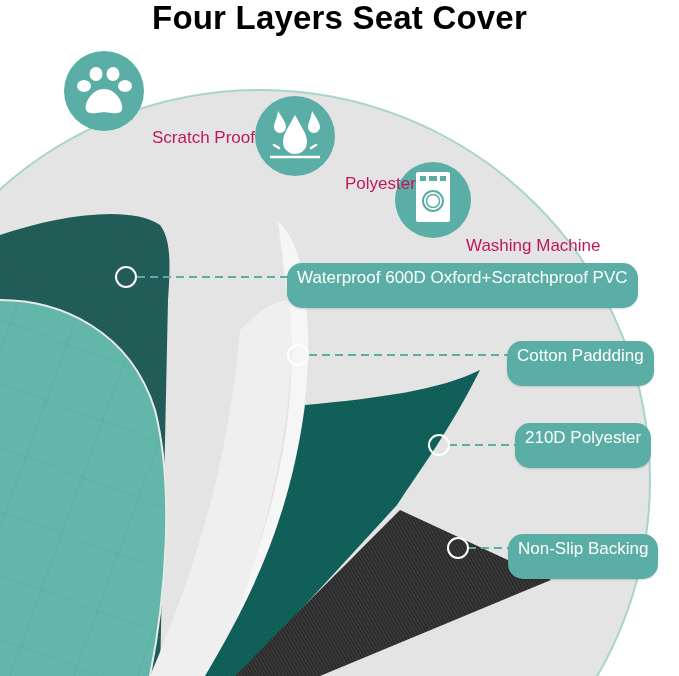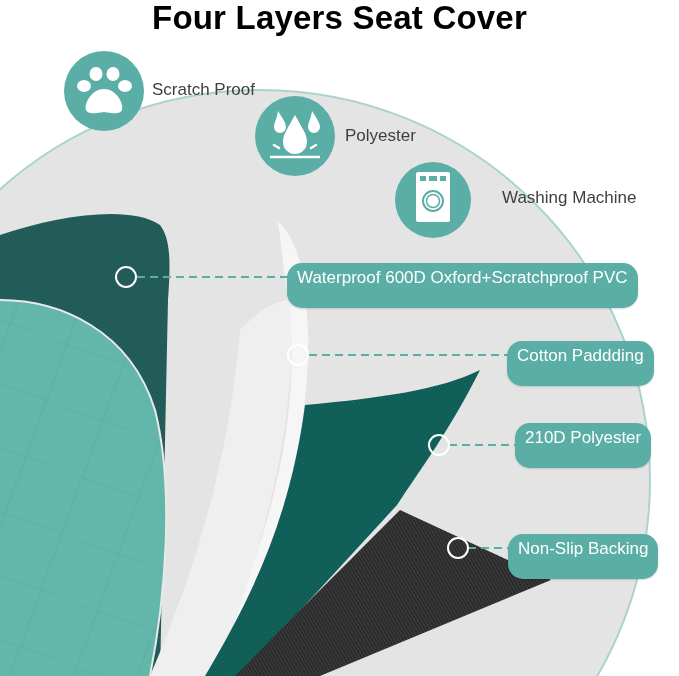--- a/index.html
+++ b/index.html
@@ -9,22 +9,22 @@
       font-family: "Liberation Sans", sans-serif;
     }
     .title {
       position: absolute; left: 0; top: 0; width: 679px; text-align: center;
       font-family: "Liberation Sans", sans-serif; font-weight: bold;
       font-size: 33px; line-height: 36px; top: 0px; color: #000;
       letter-spacing: 0.2px;
     }
     svg.scene { position: absolute; left: 0; top: 0; }
     .feature-label {
-      position: absolute; font-size: 17px; color: #404040;
-      font-family: "Liberation Sans", sans-serif; white-space: nowrap;
+      position: absolute; font-size: 17px; color: #be185d;
+      font-family: "Liberation Sans", sans-serif; white-space: nowrap; margin-top: 48px;
     }
     .pill {
       position: absolute; height: 45px; line-height: 29px;
       background: #5aaea6; color: #ffffff; border-radius: 15px;
       font-size: 17px; padding: 0 10px; white-space: nowrap;
       box-shadow: 0 1px 2px rgba(0,0,0,0.15);
       font-family: "Liberation Sans", sans-serif;
     }
   </style>
 </head>
@@ -104,18 +104,18 @@
     <rect x="440" y="176" width="6" height="5" fill="#5aaea6"></rect>
     <circle cx="433" cy="201" r="10" fill="none" stroke="#5aaea6" stroke-width="2"></circle>
     <circle cx="433" cy="201" r="6.5" fill="none" stroke="#5aaea6" stroke-width="1.5"></circle>
   </g>
 </svg>
 
 <div class="title">Four Layers Seat Cover</div>
 
 <div class="feature-label" style="left:152px; top:80px;">Scratch Proof</div>
 <div class="feature-label" style="left:345px; top:126px;">Polyester</div>
-<div class="feature-label" style="left:502px; top:188px;">Washing Machine</div>
+<div class="feature-label" style="left:466px; top:188px;">Washing Machine</div>
 
 <div class="pill" style="left:287px; top:263px;">Waterproof 600D Oxford+Scratchproof PVC</div>
 <div class="pill" style="left:507px; top:341px;">Cotton Paddding</div>
 <div class="pill" style="left:515px; top:423px;">210D Polyester</div>
 <div class="pill" style="left:508px; top:534px;">Non-Slip Backing</div>
 
 </body></html>

